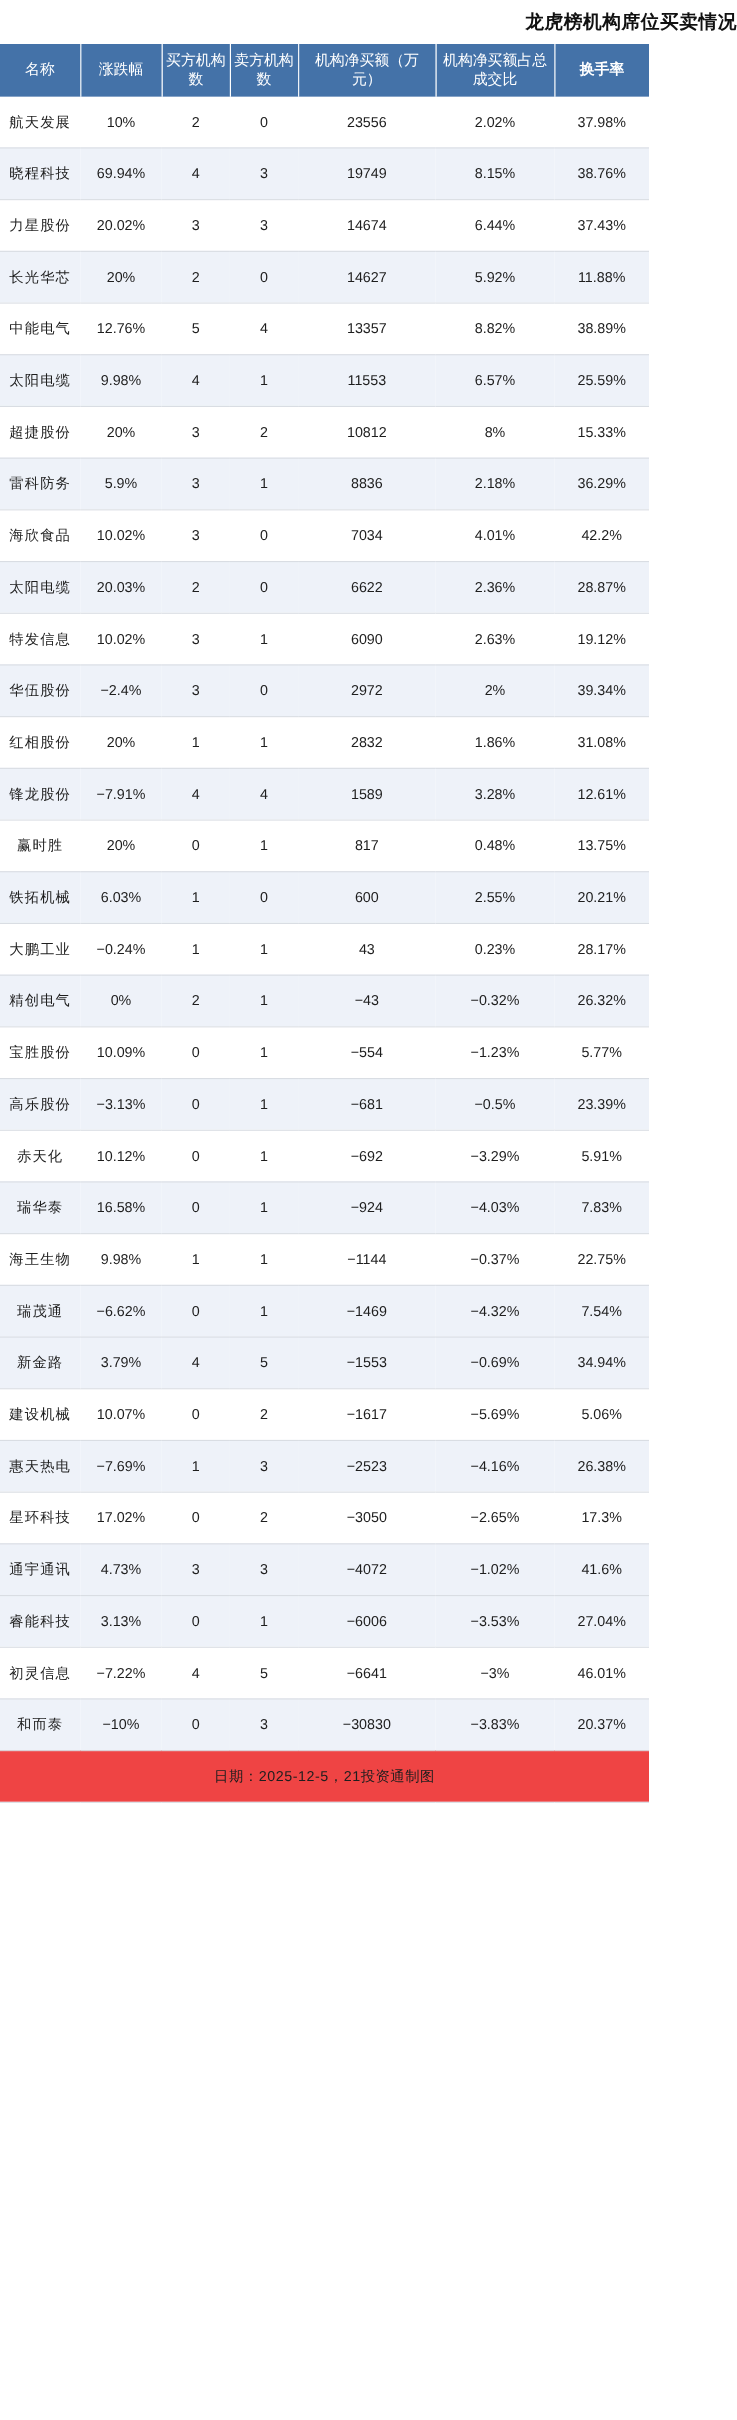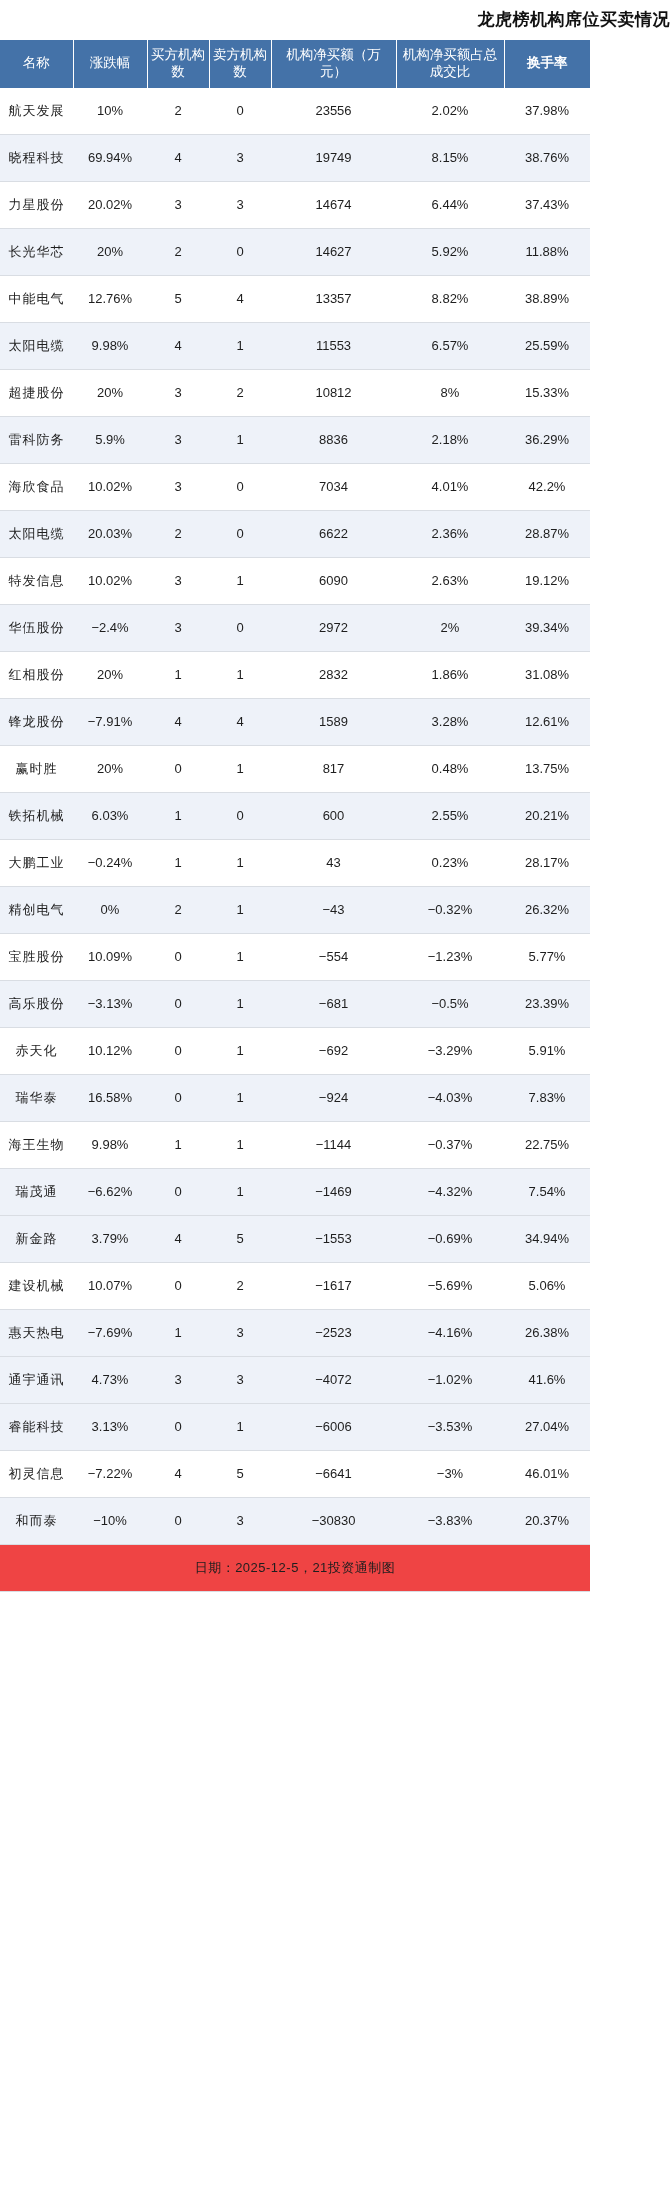--- a/index.html
+++ b/index.html
@@ -342,20 +342,29 @@
         </tr>
         <tr class="even">
           <td class="name">惠天热电</td>
           <td>−7.69%</td>
           <td>1</td>
           <td>3</td>
           <td>−2523</td>
           <td>−4.16%</td>
           <td>26.38%</td>
         </tr>
+        <tr class="odd">
+          <td class="name">星环科技</td>
+          <td>17.02%</td>
+          <td>0</td>
+          <td>2</td>
+          <td>−3050</td>
+          <td>−2.65%</td>
+          <td>17.3%</td>
+        </tr>
         <tr class="even">
           <td class="name">通宇通讯</td>
           <td>4.73%</td>
           <td>3</td>
           <td>3</td>
           <td>−4072</td>
           <td>−1.02%</td>
           <td>41.6%</td>
         </tr>
         <tr class="even">

